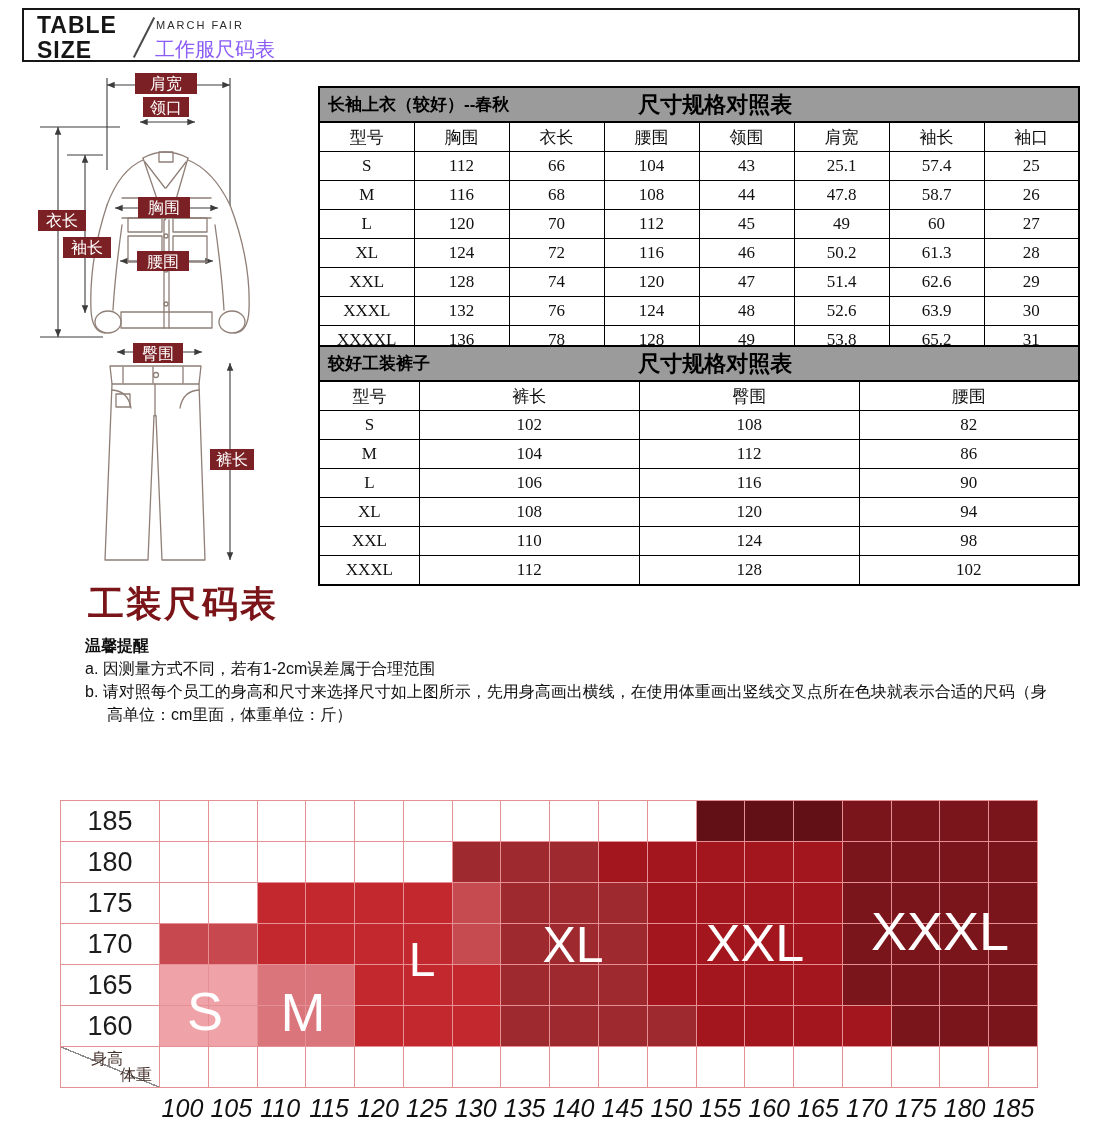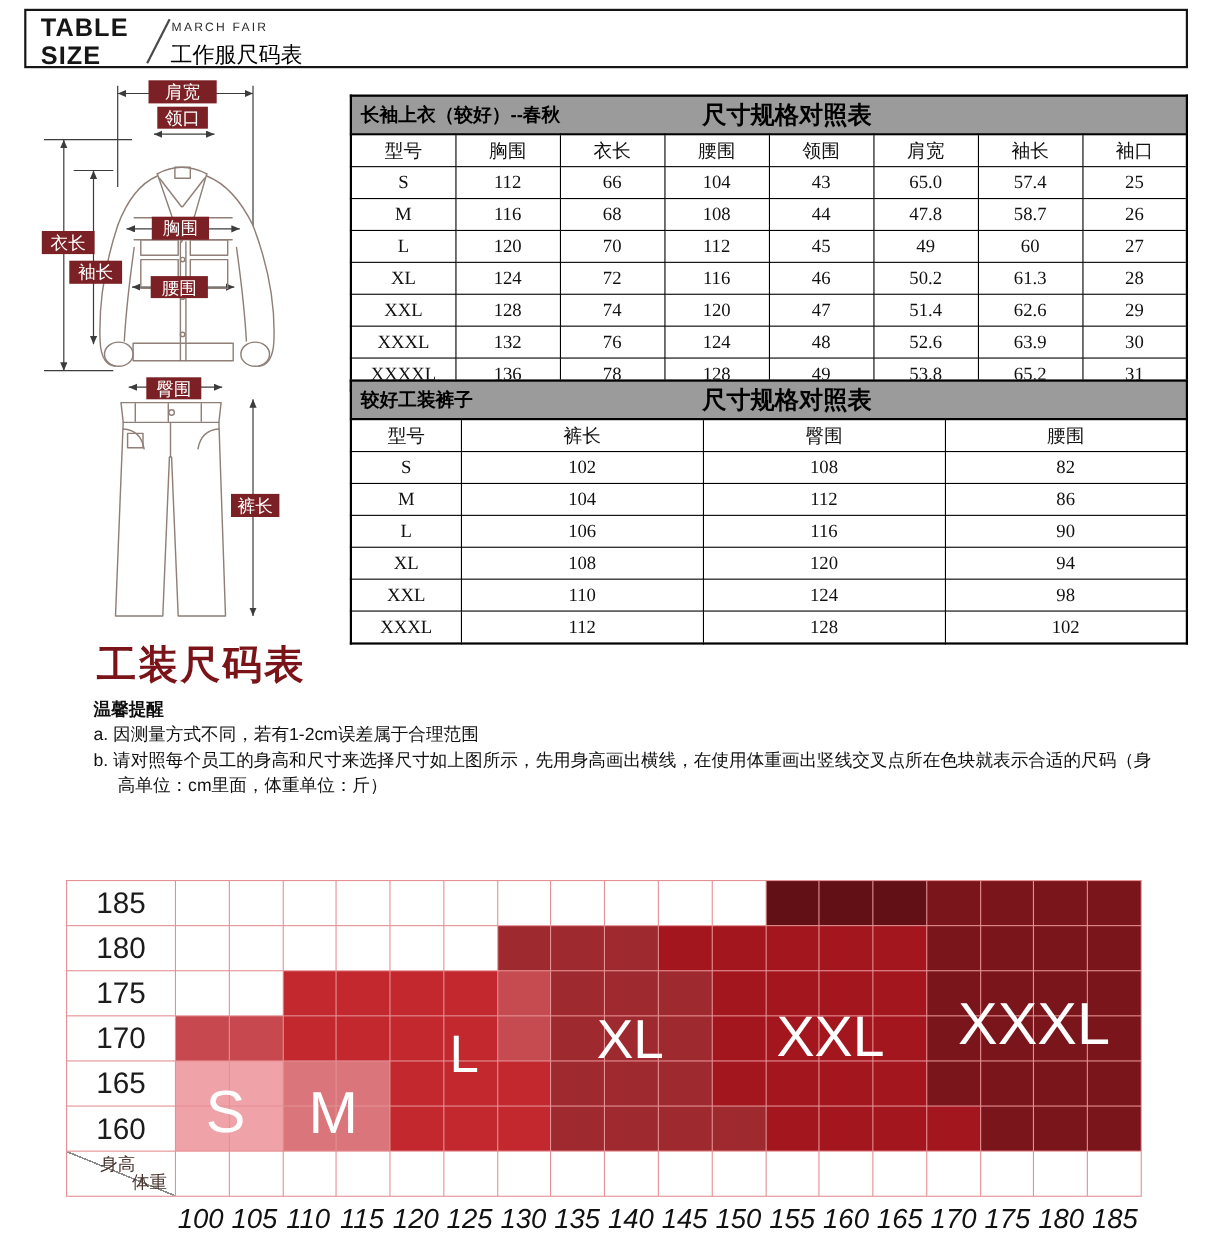--- a/index.html
+++ b/index.html
@@ -6,21 +6,21 @@
   body { width:1100px; height:1133px; position:relative; font-family:"Liberation Sans", sans-serif; }
 
   
   #header-box { position:absolute; left:22px; top:8px; width:1058px; height:54px;
     border:2px solid #161616; box-sizing:border-box; }
   .brand { position:absolute; left:13px; top:3px; font-size:23px; font-weight:600;
     color:#161616; line-height:25px; letter-spacing:1px; }
   .slash { position:absolute; left:119px; top:5px; width:2px; height:45px; background:#4a4a4a;
     transform:rotate(27deg); }
   .tagline { position:absolute; left:132px; top:9px; font-size:11px; letter-spacing:2px; color:#2b2b2b; }
-  .cn-title { position:absolute; left:131px; top:26px; font-size:20px; color:#000000; }
+  .cn-title { position:absolute; left:131px; top:26px; font-size:20px; color:#8b5cf6; }
 
   
   #diagram { position:absolute; left:25px; top:70px; }
   .dim-label { fill:#7b2125; }
   .dim-text { fill:#ffffff; font-size:16px; font-family:"Liberation Sans",sans-serif; text-anchor:middle; }
   .cloth { stroke:#8f7f77; stroke-width:1.3; fill:none; stroke-linejoin:round; stroke-linecap:round; }
   .dimline { stroke:#3c3c3c; stroke-width:1.1; fill:none; }
 
   
   .table-block { position:absolute; left:318px; width:762px; }
@@ -172,21 +172,21 @@
           <th>袖口</th>
         </tr>
       </thead>
     <tbody>
         <tr>
           <td>S</td>
           <td>112</td>
           <td>66</td>
           <td>104</td>
           <td>43</td>
-          <td>65.0</td>
+          <td>25.1</td>
           <td>57.4</td>
           <td>25</td>
         </tr>
         <tr>
           <td>M</td>
           <td>116</td>
           <td>68</td>
           <td>108</td>
           <td>44</td>
           <td>47.8</td>

